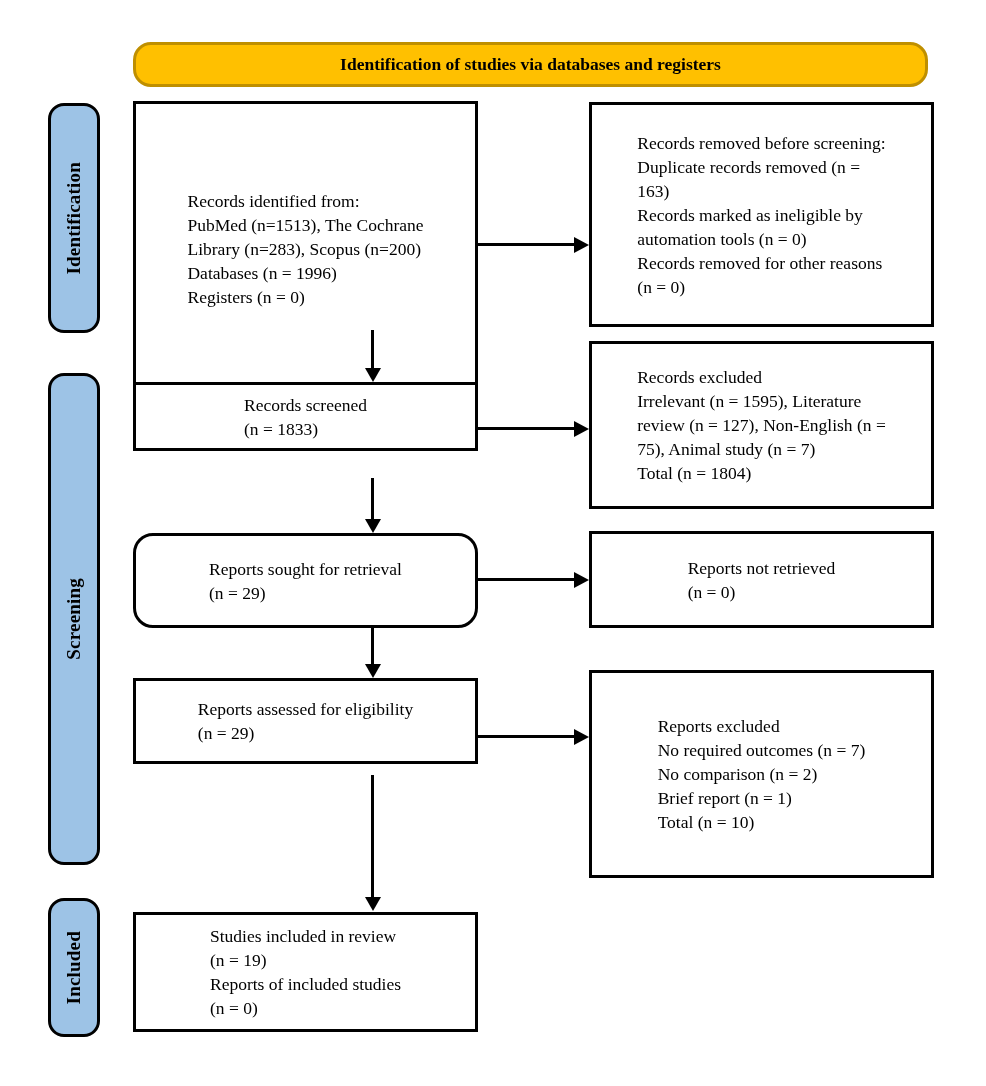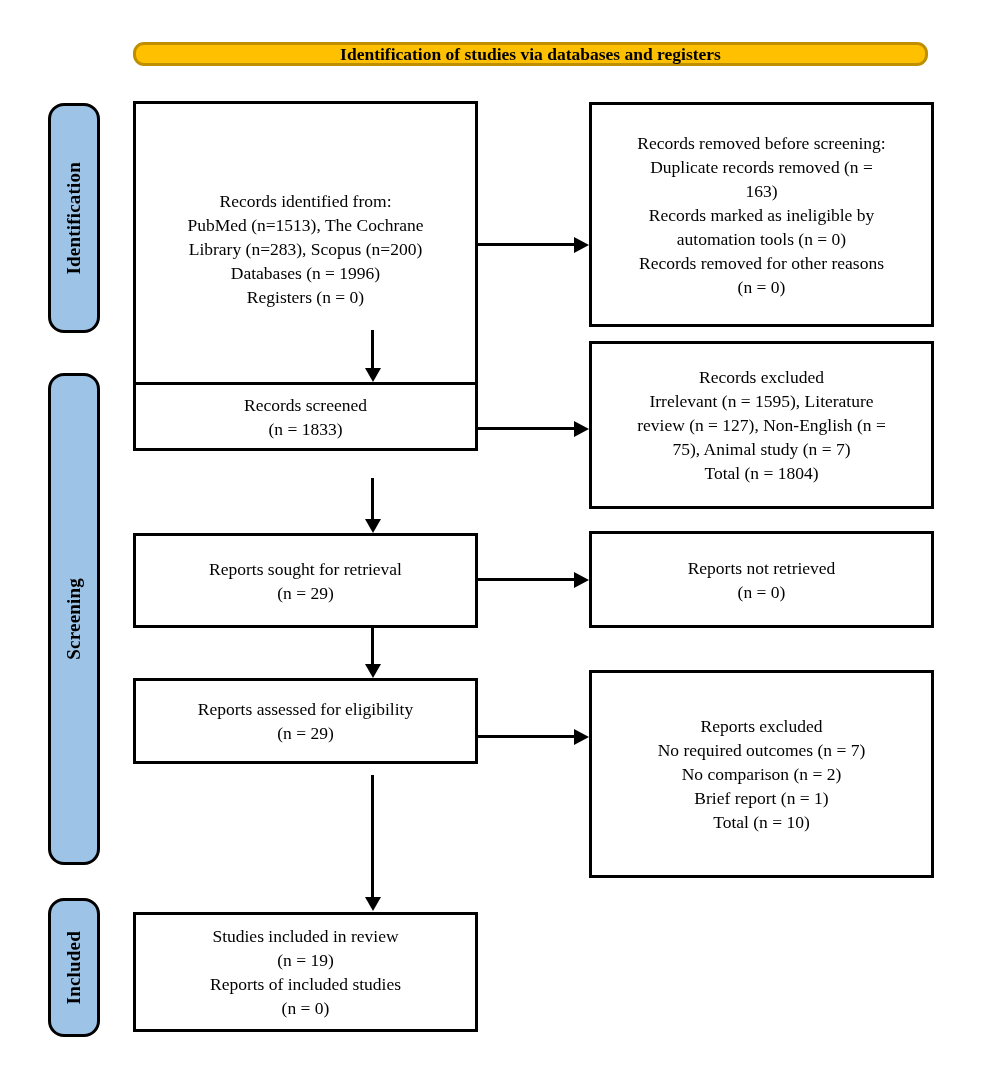--- a/index.html
+++ b/index.html
@@ -15,24 +15,24 @@
   .canvas {
     position: relative;
     width: 986px;
     height: 1086px;
     background: #ffffff;
     font-family: "Liberation Serif", "DejaVu Serif", serif;
     color: #000000;
   }
   .banner {
     position: absolute;
-    left: 133px; top: 42px; width: 795px; height: 24px;
+    left: 133px; top: 42px; width: 795px; height: 45px;
     background: var(--banner-fill);
     border: 3px solid var(--banner-border);
-    border-radius: 11px;
+    border-radius: 18px;
     display: flex; align-items: center; justify-content: center;
     font-weight: bold; font-size: 17.5px;
     text-align: center;
   }
   .stage {
     position: absolute;
     left: 48px; width: 52px;
     background: var(--stage-fill);
     border: 3px solid var(--stage-border);
     border-radius: 16px;
@@ -44,21 +44,21 @@
     transform: rotate(180deg);
     font-weight: bold; font-size: 19px;
     white-space: nowrap;
     letter-spacing: 0.2px;
   }
   .box {
     position: absolute;
     background: #ffffff;
     border: 3px solid var(--box-border);
     display: flex; align-items: center; justify-content: center;
-    text-align: center;
+    text-align: left;
   }
   .box-text {
     font-size: 17.5px;
     line-height: 24px;
     white-space: pre-line;
     padding: 2px 6px;
   }
   .col-left  { left: 133px; width: 345px; }
   .col-right { left: 589px; width: 345px; }
 
@@ -114,21 +114,21 @@
     <div class="box-text">Records identified from:
 PubMed (n=1513), The Cochrane
 Library (n=283), Scopus (n=200)
 Databases (n = 1996)
 Registers (n = 0)</div>
   </div>
   <div class="box col-left" style="top:382px; height:69px;">
     <div class="box-text">Records screened
 (n = 1833)</div>
   </div>
-  <div class="box col-left" style="top:533px; height:95px;">
+  <div class="box col-left" style="top:533px; height:95px;border-radius:20px;">
     <div class="box-text">Reports sought for retrieval
 (n = 29)</div>
   </div>
   <div class="box col-left" style="top:678px; height:86px;">
     <div class="box-text">Reports assessed for eligibility
 (n = 29)</div>
   </div>
   <div class="box col-left" style="top:912px; height:120px;">
     <div class="box-text">Studies included in review
 (n = 19)

